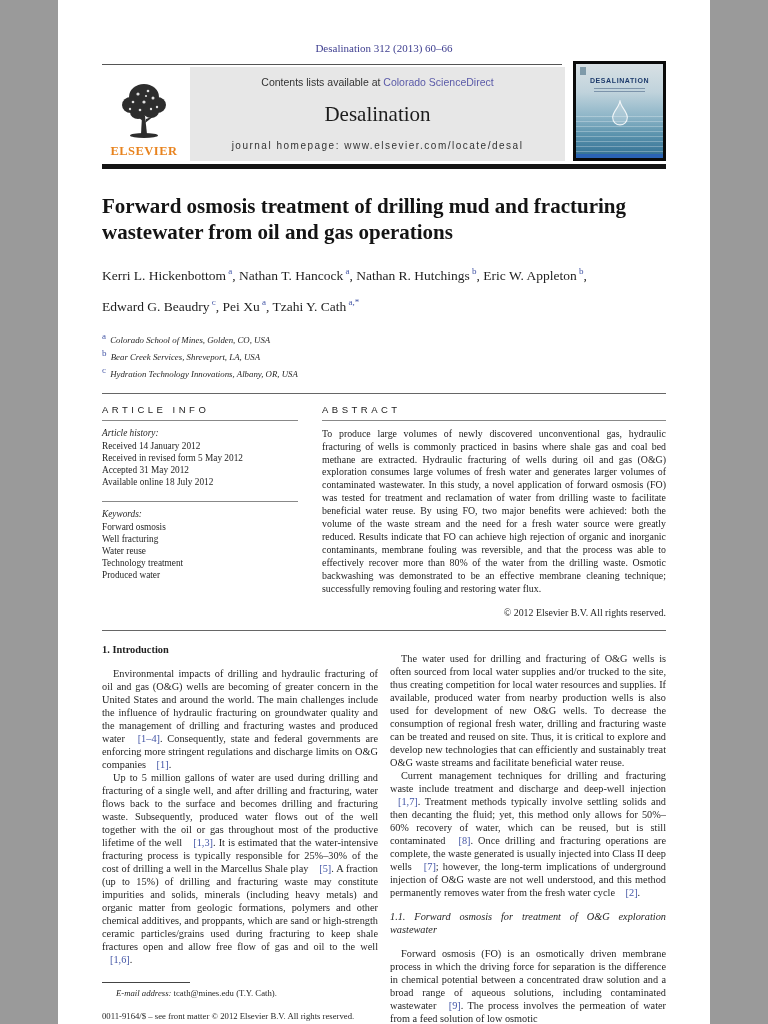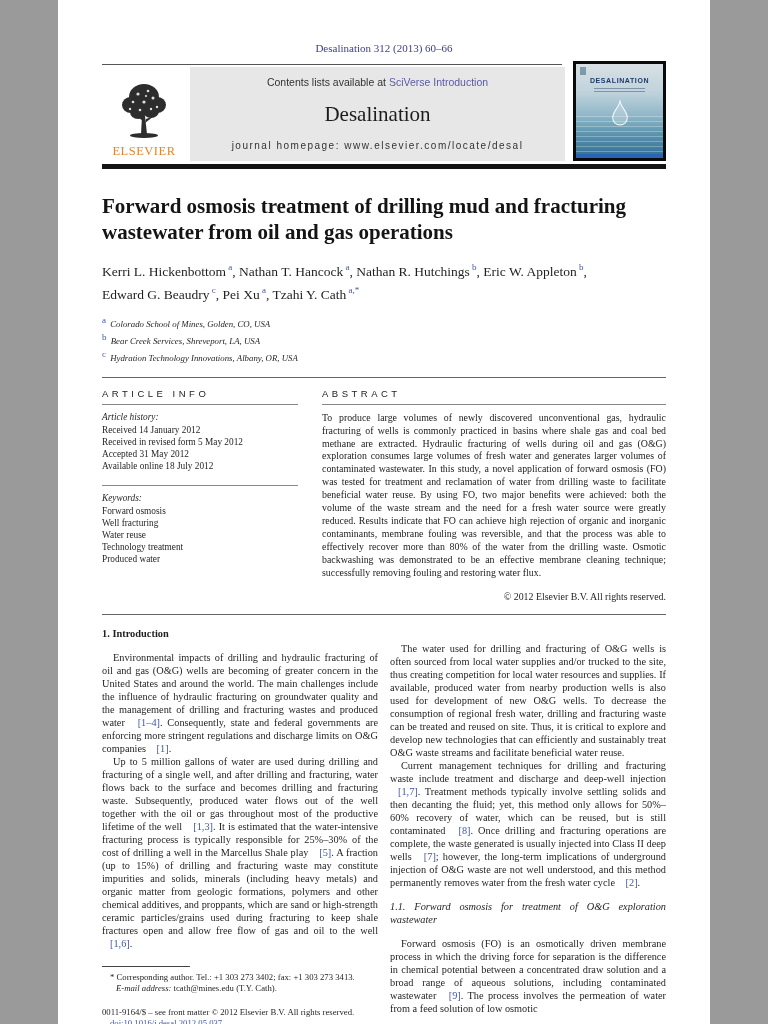--- a/index.html
+++ b/index.html
@@ -10,21 +10,21 @@
     padding:42px 44px 0 44px; overflow:hidden; position:relative;
   }
 
   
   .top-cite { text-align:center; font-size:11px; color:#3d3d8f; }
 
   
   .mast-wrap { position:relative; margin-top:10px; }
   .mast-rule { border-top:1.5px solid #555; width:calc(100% - 104px); }
   .mast-row { display:flex; align-items:stretch; margin-top:2px; }
-  .logo-col { width:84px; display:flex; flex-direction:column; align-items:center; justify-content:flex-end; padding-bottom:2px; }
+  .logo-col { width:84px; display:flex; flex-direction:column; align-items:center; justify-content:flex-end; padding-bottom:2px;font-weight:bold; }
   .elsevier-word { font-size:12.5px; letter-spacing:0.5px; color:#e8831e; margin-top:1px; font-family:"Liberation Serif",serif; }
   .gray-box { flex:1; background:#e7e7e7; margin-left:4px; margin-right:8px; height:94px;
     display:flex; flex-direction:column; align-items:center; justify-content:space-between; padding:9px 8px 10px 8px; }
   .contents-line { font-size:10.5px; color:#333; font-family:"Liberation Sans",sans-serif; }
   .contents-line a, .link { color:#5a5aa8; text-decoration:none; }
   .journal-name { font-size:21px; color:#1c1c1c; }
   .homepage-line { font-size:10px; letter-spacing:1.5px; color:#333; font-family:Liberation Sans, sans-serif; }
   .cover {
     width:93px; height:100px; border:3px solid #0a0a0a; position:relative; margin-top:-6px;
     background:linear-gradient(180deg,#d8e0e4 0%,#c0d3dc 30%,#8fb6c8 55%,#5b93ad 75%,#2f6d92 100%);
@@ -36,21 +36,21 @@
   .cover-sub { position:absolute; top:24px; left:18px; right:18px; height:6px;
     background:repeating-linear-gradient(180deg, rgba(40,70,110,0.45) 0 1px, transparent 1px 3px); }
   .cover-drop { position:absolute; top:34px; left:50%; transform:translateX(-50%); }
   .cover-ripples { position:absolute; bottom:4px; left:0; right:0; height:38px;
     background:repeating-linear-gradient(180deg, rgba(255,255,255,0.28) 0 1px, transparent 1px 5px); }
   .cover-strip { position:absolute; bottom:0; left:0; right:0; height:4px; background:#2b63b5; }
   .black-bar { height:5px; background:#141414; margin-top:3px; }
 
   
   .article-title { margin-top:24px; font-size:21px; line-height:26px; color:#141414; }
-  .author-line { margin-top:13px; font-size:13.5px; line-height:19px; color:#1f1f1f; }
+  .author-line { margin-top:13px; font-size:13.5px; line-height:27px; color:#1f1f1f; }
   .author-line sup, .affil sup, .sup-blue { color:#4456a6; font-size:9px; }
   .affils { margin-top:11px; }
   .affil { font-size:8.8px; line-height:13px; font-style:italic; }
   .affil sup { font-style:normal; margin-right:2px; }
   .rule-thin { border-top:1px solid #666; margin-top:12px; }
 
   
   .info-abs { display:flex; gap:24px; padding-top:10px; }
   .info-col { width:196px; flex:0 0 auto; }
   .abs-col { flex:1; }
@@ -114,21 +114,21 @@
               <circle cx="34" cy="28" r="1.2"></circle>
                 <circle cx="29" cy="15" r="1.1"></circle>
             </g>
           </svg>
         </span>
         <span class="elsevier-word">ELSEVIER</span>
       </div>
       <div class="gray-box">
         <div class="contents-line">
           <span>Contents lists available at</span>
-          <a href="#" class="link">SciVerse Introduction</a>
+          <a href="#" class="link">Colorado ScienceDirect</a>
         </div>
         <div class="journal-name">Desalination</div>
         <div class="homepage-line">journal homepage: www.elsevier.com/locate/desal</div>
       </div>
       <div class="cover">
         <div class="cover-mark"></div>
         <div class="cover-title">DESALINATION</div>
         <div class="cover-sub"></div>
         <div class="cover-drop">
           <svg width="22" height="30" viewBox="0 0 24 32">
@@ -190,21 +190,20 @@
 
   <div class="rule-thin"></div>
 
   <div class="body-cols">
     <div class="col">
       <div class="sec-head">1. Introduction</div>
       <p>Environmental impacts of drilling and hydraulic fracturing of oil and gas (O&amp;G) wells are becoming of greater concern in the United States and around the world. The main challenges include the influence of hydraulic fracturing on groundwater quality and the management of drilling and fracturing wastes and produced water <span class="cite">[1–4]</span>. Consequently, state and federal governments are enforcing more stringent regulations and discharge limits on O&amp;G companies <span class="cite">[1]</span>.</p>
       <p>Up to 5 million gallons of water are used during drilling and fracturing of a single well, and after drilling and fracturing, water flows back to the surface and becomes drilling and fracturing waste. Subsequently, produced water flows out of the well together with the oil or gas throughout most of the productive lifetime of the well <span class="cite">[1,3]</span>. It is estimated that the water-intensive fracturing process is typically responsible for 25%–30% of the cost of drilling a well in the Marcellus Shale play <span class="cite">[5]</span>. A fraction (up to 15%) of drilling and fracturing waste may constitute impurities and solids, minerals (including heavy metals) and organic matter from geologic formations, polymers and other chemical additives, and proppants, which are sand or high-strength ceramic particles/grains used during fracturing to keep shale fractures open and allow free flow of gas and oil to the well <span class="cite">[1,6]</span>.</p>
       <div class="footnote">
         <div class="fn-rule"></div>
-        <div class="fn-line">* Corresponding author. Tel.: +1 303 273 3402; fax: +1 303 273 3413.</div>
         <div class="fn-email">
           <span class="lbl">E-mail address:</span>
           <span>tcath@mines.edu</span>
           <span>(T.Y. Cath).</span>
         </div>
         <div class="issn-block">
           <div>0011-9164/$ – see front matter © 2012 Elsevier B.V. All rights reserved.</div>
           <div class="doi">doi:10.1016/j.desal.2012.05.037</div>
         </div>
       </div>

